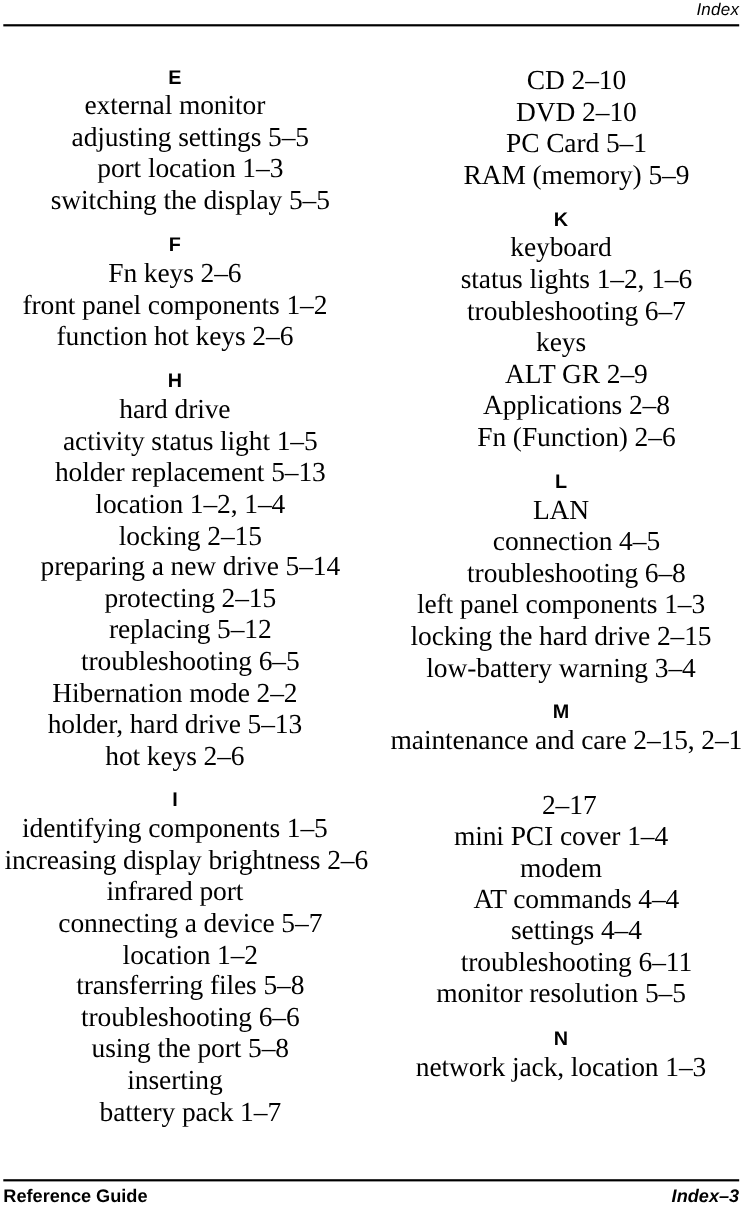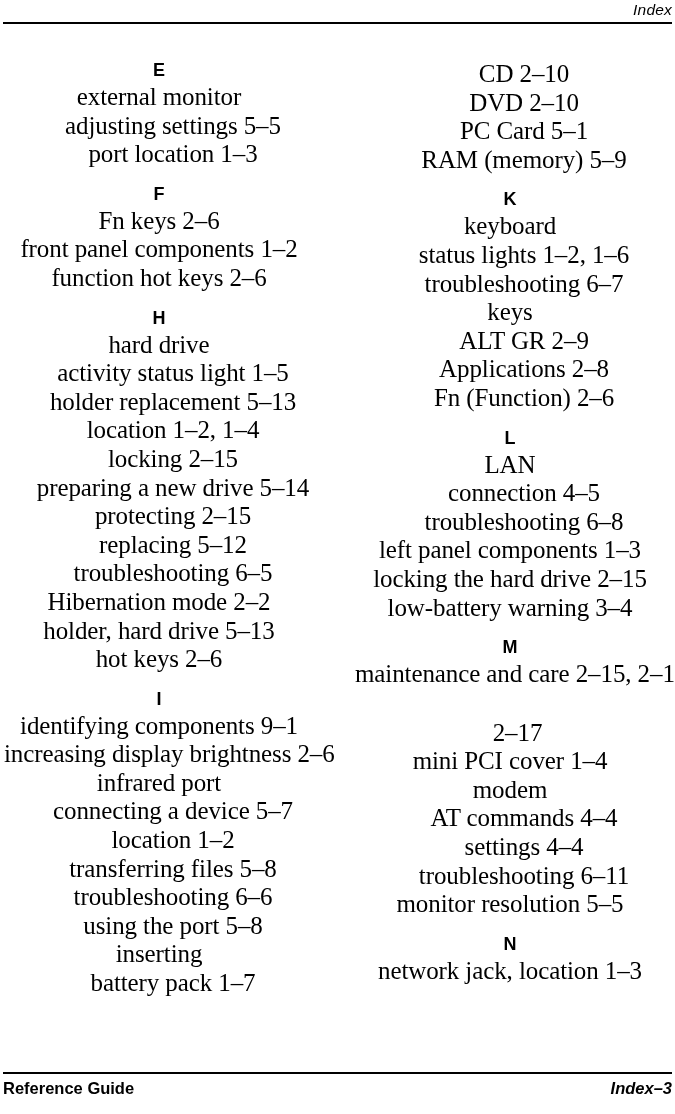--- a/index.html
+++ b/index.html
@@ -144,39 +144,40 @@
     <div class="header-title">Index</div>
     <div class="header-rule"></div>
   </div>
 
   <div class="index-body">
     <div class="col col-left">
         <div class="letter-head">E</div>
         <div class="entry level1">external monitor</div>
         <div class="entry level2">adjusting settings 5–5</div>
         <div class="entry level2">port location 1–3</div>
+        <div class="entry level2">switching the display 5–5</div>
         <div class="letter-head gap">F</div>
         <div class="entry level1">Fn keys 2–6</div>
         <div class="entry level1">front panel components 1–2</div>
         <div class="entry level1">function hot keys 2–6</div>
         <div class="letter-head gap">H</div>
         <div class="entry level1">hard drive</div>
         <div class="entry level2">activity status light 1–5</div>
         <div class="entry level2">holder replacement 5–13</div>
         <div class="entry level2">location 1–2, 1–4</div>
         <div class="entry level2">locking 2–15</div>
         <div class="entry level2">preparing a new drive 5–14</div>
         <div class="entry level2">protecting 2–15</div>
         <div class="entry level2">replacing 5–12</div>
         <div class="entry level2">troubleshooting 6–5</div>
         <div class="entry level1">Hibernation mode 2–2</div>
         <div class="entry level1">holder, hard drive 5–13</div>
         <div class="entry level1">hot keys 2–6</div>
         <div class="letter-head gap">I</div>
-        <div class="entry level1">identifying components 9–1</div>
+        <div class="entry level1">identifying components 1–5</div>
         <div class="entry level1">increasing display brightness 2–6</div>
         <div class="entry level1">infrared port</div>
         <div class="entry level2">connecting a device 5–7</div>
         <div class="entry level2">location 1–2</div>
         <div class="entry level2">transferring files 5–8</div>
         <div class="entry level2">troubleshooting 6–6</div>
         <div class="entry level2">using the port 5–8</div>
         <div class="entry level1">inserting</div>
         <div class="entry level2">battery pack 1–7</div>
       </div>

